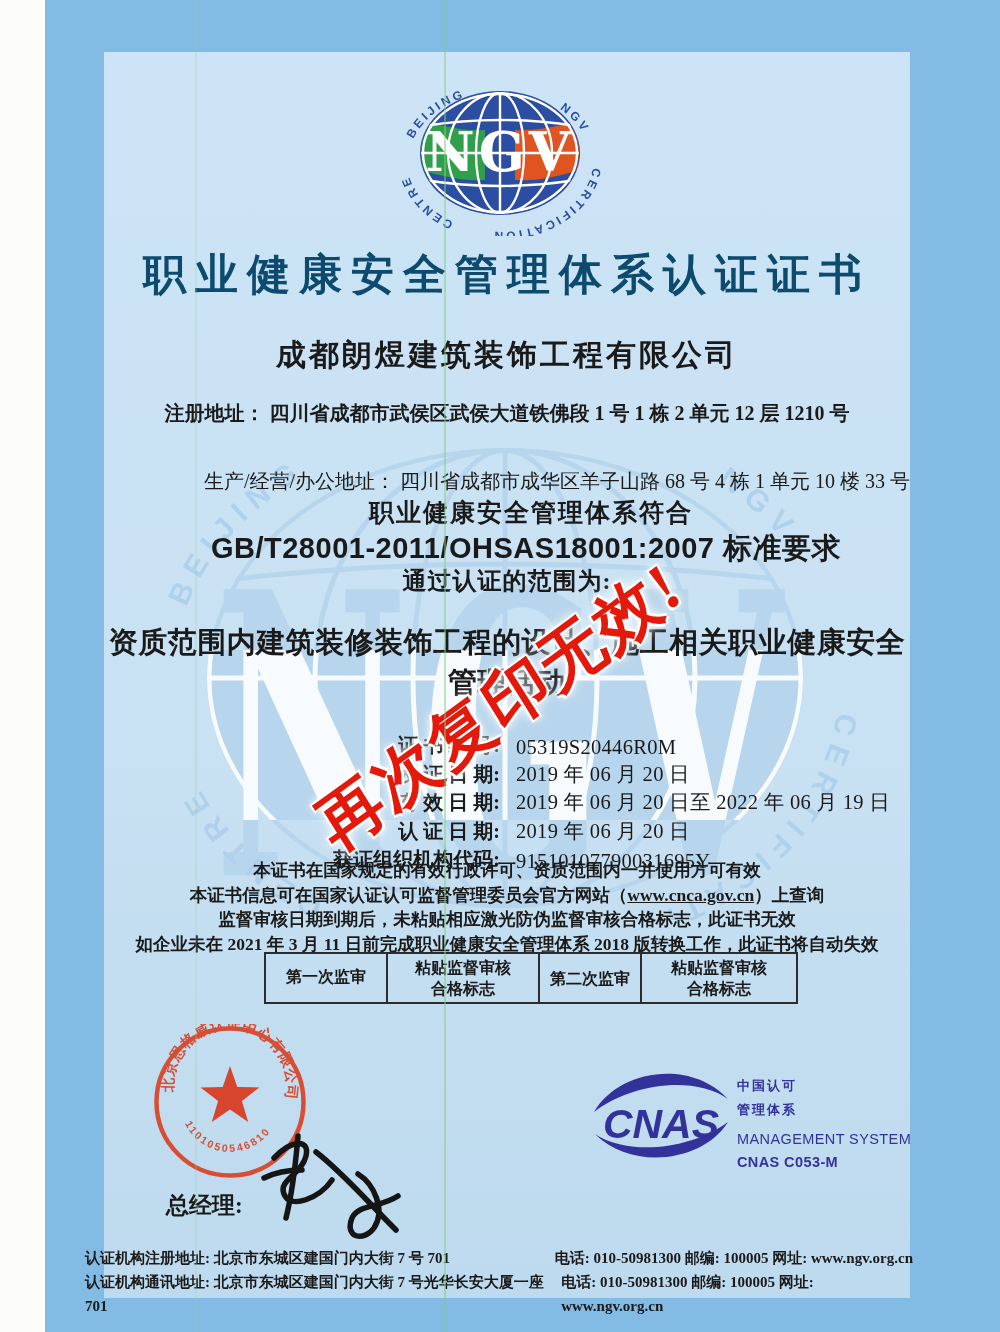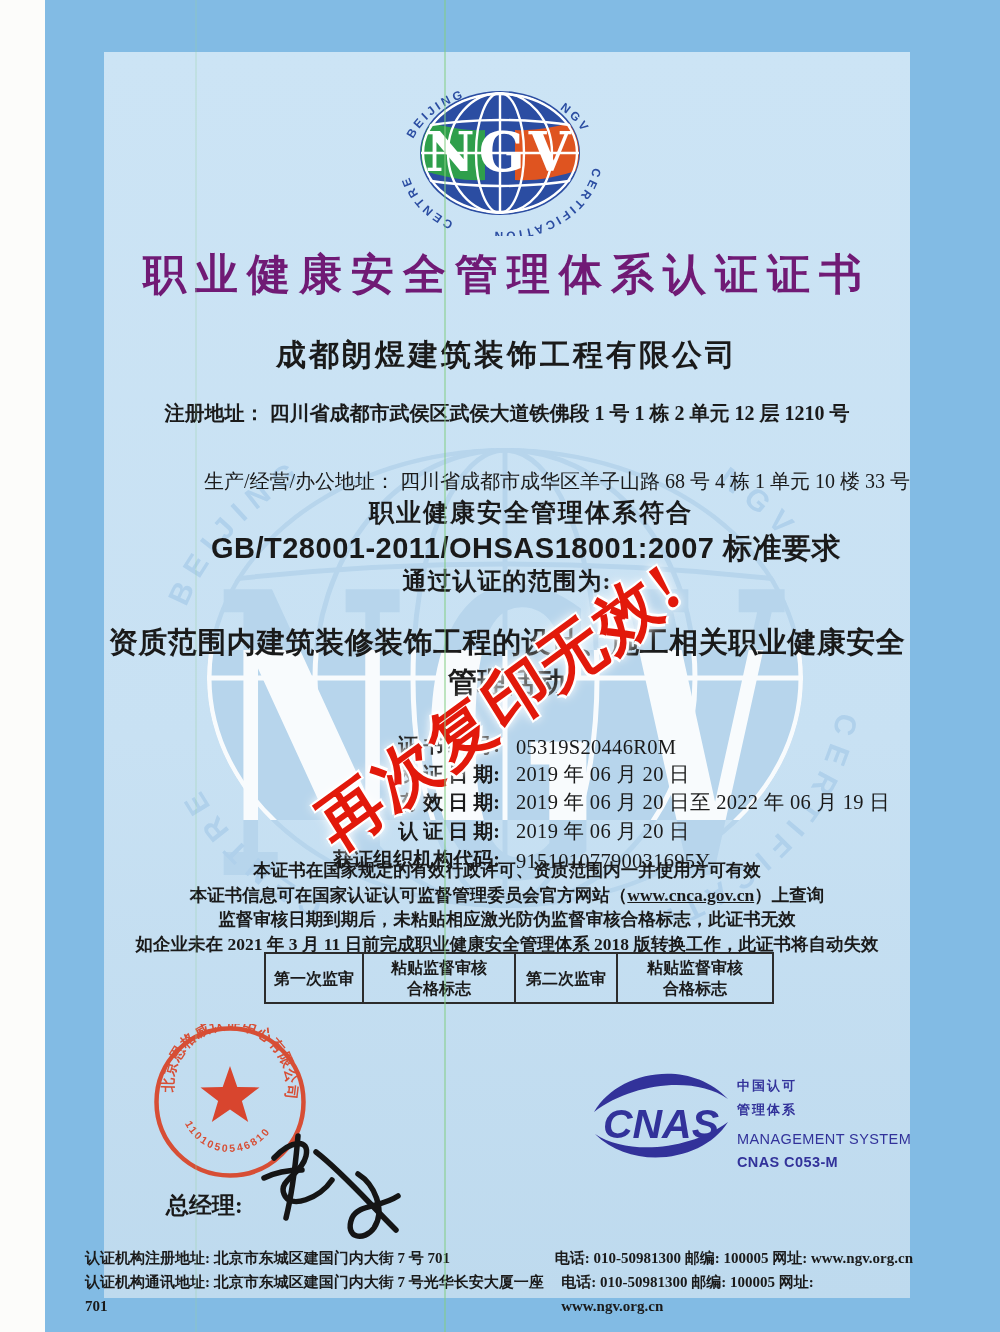--- a/index.html
+++ b/index.html
@@ -17,21 +17,21 @@
            fill:#2b4da2;letter-spacing:3px;}
 
   .globe-wm{position:absolute;left:135px;top:420px;width:740px;height:500px;z-index:1;opacity:.88;}
   .wm-mono{font-family:"DejaVu Serif",serif;font-weight:900;font-size:212px;fill:#b5d4ec;
            text-anchor:middle;letter-spacing:14px;}
   .wm-mono-w{font-family:"DejaVu Serif",serif;font-weight:900;font-size:212px;fill:#ffffff;
            text-anchor:middle;letter-spacing:14px;}
   .wm-ring{font-family:"Liberation Sans",sans-serif;font-size:30px;font-weight:700;
            fill:#adcfeb;letter-spacing:9px;}
 
-  .title{top:246px;font-size:43px;font-weight:900;letter-spacing:9px;color:#701a75;}
+  .title{top:246px;font-size:43px;font-weight:900;letter-spacing:9px;color:#0c4a6e;}
   .company{top:335px;font-size:30px;font-weight:700;letter-spacing:3px;}
   .addr1{top:400px;font-size:20px;font-weight:600;}
   .addr2{top:468px;font-size:20px;font-weight:400;text-align:right;}
   .std1{top:496px;font-size:25px;font-weight:800;letter-spacing:2px;margin-left:24px;}
   .std2{top:529px;font-size:29px;font-weight:700;font-family:"Liberation Sans",sans-serif;letter-spacing:0.5px;margin-left:19px;}
   .std3{top:565px;font-size:24px;font-weight:800;letter-spacing:1px;}
   .scope{top:623px;font-size:29px;font-weight:700;letter-spacing:0.5px;}
 
   .fields{position:absolute;left:300px;top:731px;z-index:3;}
   .frow{display:flex;align-items:flex-end;height:28.4px;}
@@ -39,21 +39,21 @@
   .fvalue{margin-left:16px;font-size:20.5px;letter-spacing:0.3px;}
 
   .notes{position:absolute;left:104px;top:858px;width:806px;text-align:center;
          font-size:17.5px;font-weight:700;line-height:24.5px;z-index:3;}
   .notes .url{text-decoration:underline;}
 
   .audit{position:absolute;left:264px;top:952px;display:flex;border:2px solid #2c2c2c;z-index:3;}
   .acell{border-left:2px solid #2c2c2c;display:flex;flex-direction:column;justify-content:center;
          align-items:center;height:48px;font-size:16px;font-weight:700;line-height:21px;}
   .acell:first-child{border-left:none;}
-  .aw1{width:96px;} .aw2{width:150px;} .aw3{width:100px;} .aw4{width:154px;}
+  .aw1{width:120px;font-family:Liberation Mono, monospace;} .aw2{width:150px;} .aw3{width:100px;} .aw4{width:154px;}
 
   .copy-wm{position:absolute;left:262px;top:662px;width:470px;height:80px;text-align:center;
            font-size:66px;font-weight:900;color:#e2190b;letter-spacing:2px;z-index:6;
            transform:rotate(-36deg) skewX(-4deg);
            text-shadow:-2px -2px 0 #fff,2px -2px 0 #fff,-2px 2px 0 #fff,2px 2px 0 #fff,
                        0 0 9px #fff,0 0 14px #fff;}
 
   .seal{position:absolute;left:152px;top:1024px;width:156px;height:156px;z-index:5;opacity:.93;}
   .seal-ring{font-size:14.5px;font-weight:700;fill:#d94427;letter-spacing:0.8px;}
   .seal-serial{font-family:"Liberation Sans",sans-serif;font-size:10.5px;font-weight:700;

